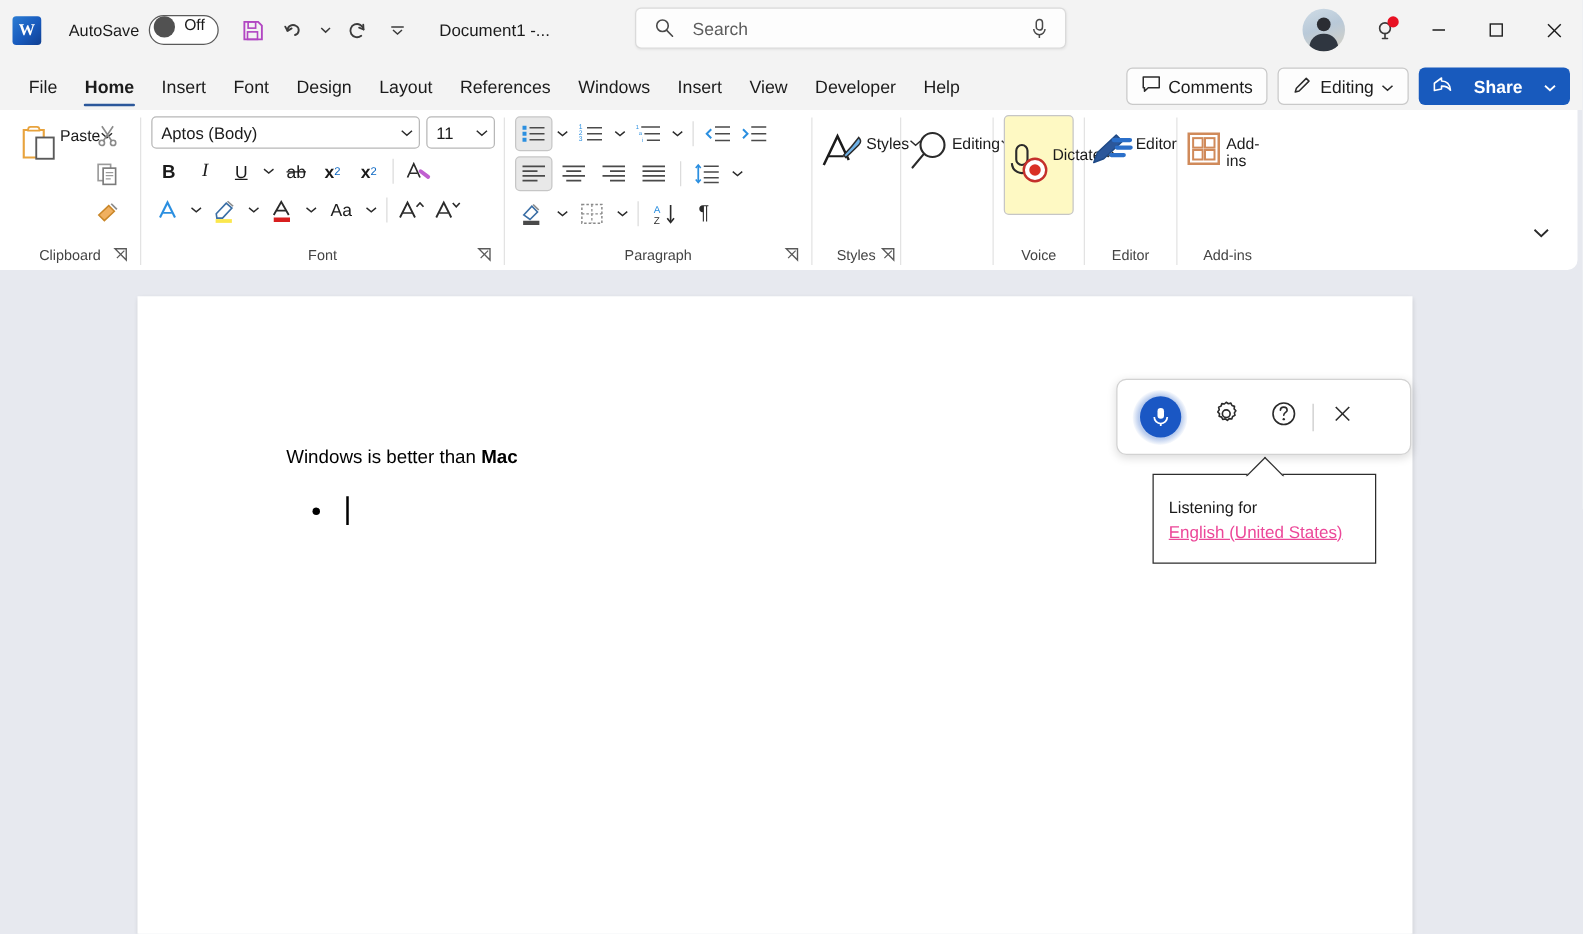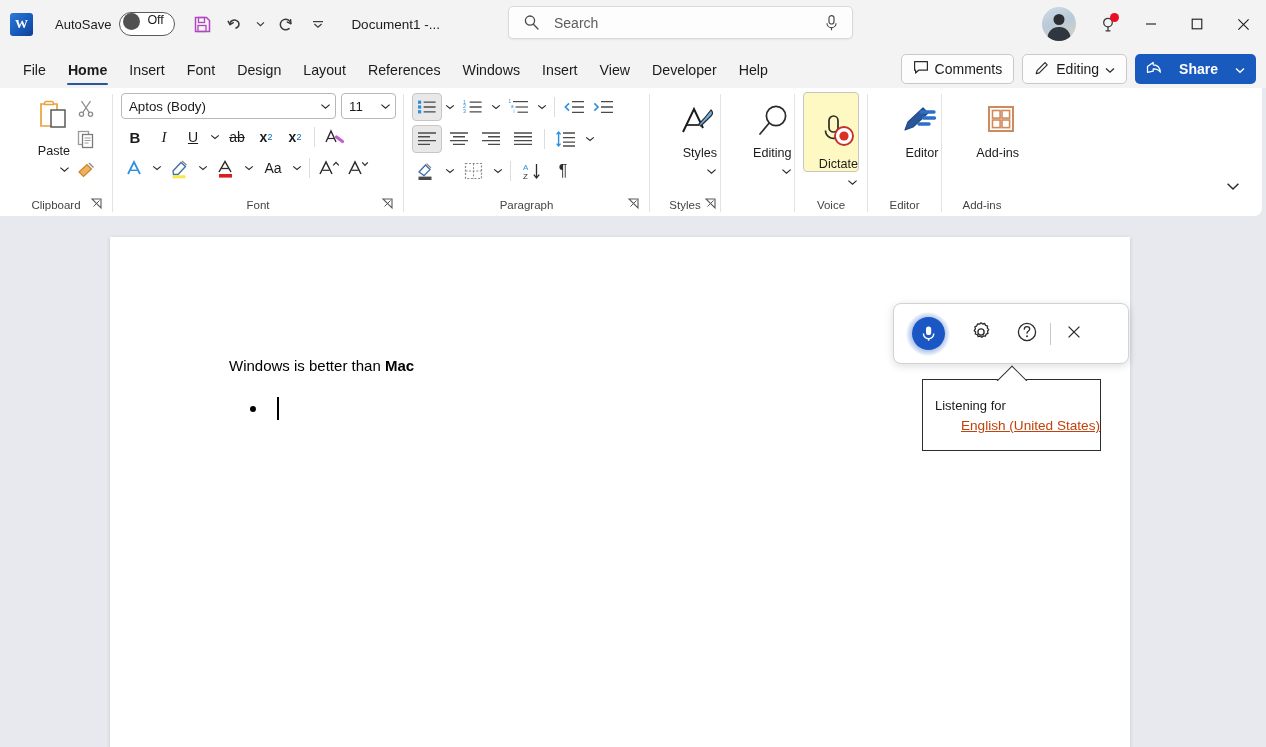--- a/index.html
+++ b/index.html
@@ -108,21 +108,21 @@
   .group .glabel {
     height:22px; font-size:11.5px; color:#444; display:flex; align-items:center;
     justify-content:center; position:relative;
   }
   .group .launcher {
     position:absolute; right:8px; top:3px; width:14px; height:14px; cursor:pointer;
   }
   .gsep { width:1px; background:#e3e3e3; margin:6px 0 4px 0; }
 
   .bigbtn {
-    width:62px; display:flex; flex-direction:column; align-items:flex-end;
+    width:62px; display:flex; flex-direction:row; align-items:flex-start;
     padding-top:6px; cursor:pointer; border-radius:4px;
   }
   .bigbtn .blabel { font-size:12.6px; color:#1b1b1b; margin-top:4px; }
   .bigbtn .bchev { margin-top:1px; }
 
   .sbtn {
     height:28px; min-width:28px; display:flex; align-items:center; justify-content:center;
     border-radius:4px; cursor:pointer;
   }
   .sbtn.on { background:#e8e8e8; border:1px solid #c6c6c6; }
@@ -192,21 +192,21 @@
   .dsep { width:1px; height:22px; background:#c9c9c9; margin:0 6px; }
 
   
   .tooltip {
     position:absolute; left:922px; top:379px; width:179px; height:72px;
     background:#fff; border:1px solid #2d2d2d;
     display:flex; flex-direction:column; justify-content:center; padding-left:12px;
   }
   .tooltip .tline1 { font-size:13px; color:#1b1b1b; }
   .tooltip .tlink {
-    font-size:13.6px; color:#c2410c; text-decoration:underline; margin-top:5px; cursor:pointer;text-align:right;
+    font-size:13.6px; color:#ec4899; text-decoration:underline; margin-top:5px; cursor:pointer;
   }
   .tiparrow {
     position:absolute; left:995px; top:364px; width:34px; height:17px; overflow:hidden;
   }
   .tiparrow .tri {
     position:absolute; left:6px; top:6px; width:22px; height:22px; background:#fff;
     border-left:1px solid #2d2d2d; border-top:1px solid #2d2d2d;
     transform:rotate(45deg);
   }
 </style>

